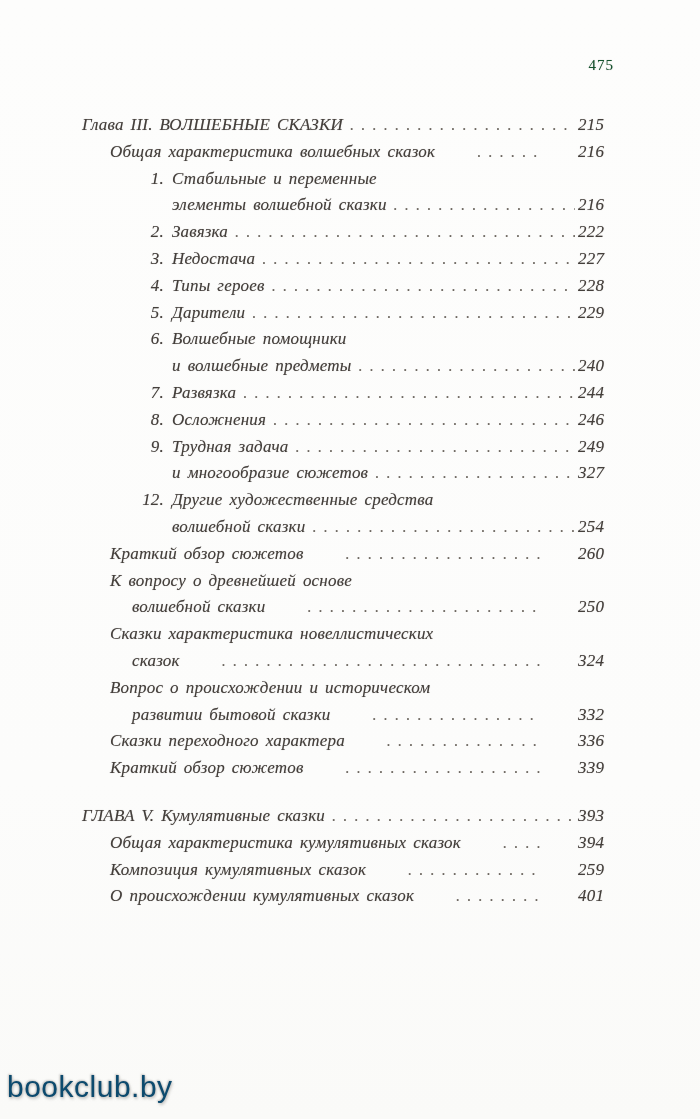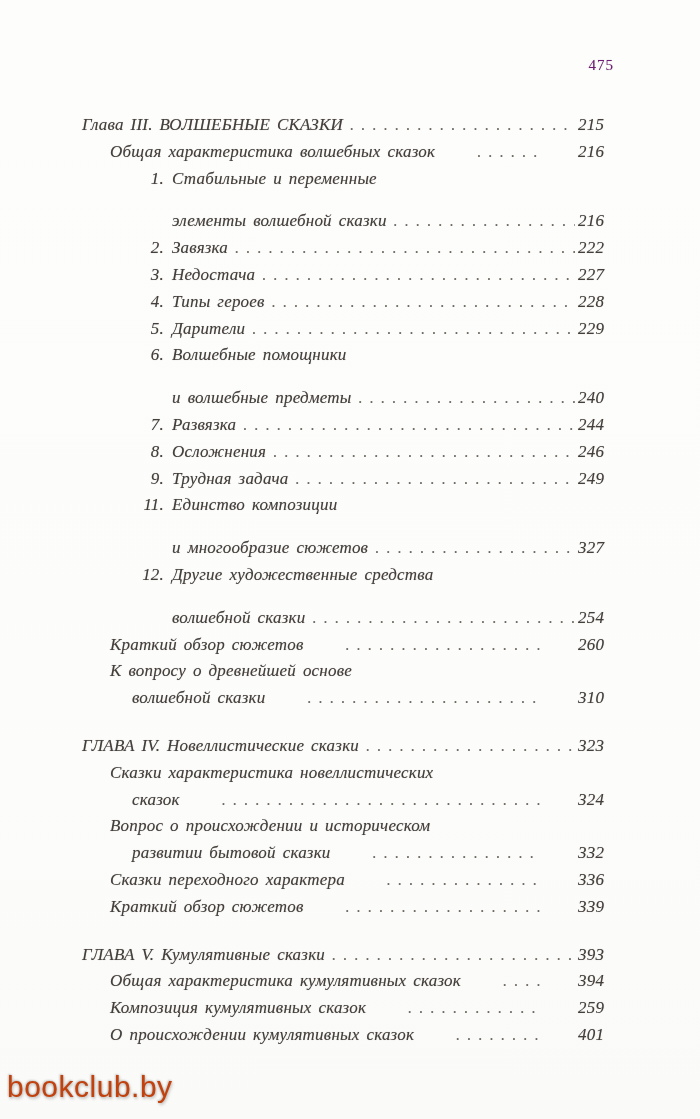--- a/index.html
+++ b/index.html
@@ -13,21 +13,21 @@
     color: #443f3b;
   }
 
   
   .folio {
     position: absolute;
     top: 57px;
     right: 86px;
     font-size: 15px;
     letter-spacing: 1px;
-    color: #701a75;
+    color: #14532d;
     text-shadow: 0 0 1px rgba(86,81,77,.45);
   }
 
   
   .toc {
     position: absolute;
     top: 112px;
     left: 82px;
     right: 86px;
     font-size: 17px;
@@ -40,21 +40,21 @@
     display: flex;
     align-items: baseline;
     line-height: 26.8px;
     white-space: nowrap;
   }
   .entry.chapter.gap { margin-top: 21px; }
 
   .entry.section .row        { padding-left: 28px; gap: 35px; }
   .entry.section .row.cont   { padding-left: 50px; }
   .entry.item .row           { padding-left: 57px; }
-  .entry.item .row.cont      { padding-left: 90px; margin-top: 16px; }
+  .entry.item .row.cont      { padding-left: 90px; }
 
   .num {
     flex: none;
     width: 25px;
     text-align: right;
     margin-right: 8px;
   }
   .txt { flex: none; }
 
   .leader {
@@ -78,21 +78,21 @@
   }
 
   
   .watermark {
     position: absolute;
     left: 7px;
     bottom: 15px;
     font-family: "Liberation Sans", "DejaVu Sans", sans-serif;
     font-size: 30px;
     letter-spacing: 0.5px;
-    color: #c2410c;
+    color: #0c4a6e;
     text-shadow: 0 0 2px rgba(175,172,170,.9),
                  1px 2px 3px rgba(160,158,156,.55),
                  -1px -1px 2px rgba(185,183,181,.5);
   }
 </style>
 </head>
 <body>
 
 <div class="folio">475</div>
 
@@ -183,24 +183,20 @@
     </div>
     <div class="entry item">
       <div class="row">
         <span class="num">9.</span>
         <span class="txt">Трудная задача</span>
         <span class="leader"></span>
         <span class="pg">249</span>
       </div>
     </div>
     <div class="entry item">
-      <div class="row">
-        <span class="num">11.</span>
-        <span class="txt">Единство композиции</span>
-      </div>
       <div class="row cont">
         <span class="txt">и многообразие сюжетов</span>
         <span class="leader"></span>
         <span class="pg">327</span>
       </div>
     </div>
     <div class="entry item">
       <div class="row">
         <span class="num">12.</span>
         <span class="txt">Другие художественные средства</span>
@@ -218,66 +214,59 @@
         <span class="pg">260</span>
       </div>
     </div>
     <div class="entry section">
       <div class="row">
         <span class="txt">К вопросу о древнейшей основе</span>
       </div>
       <div class="row cont">
         <span class="txt">волшебной сказки</span>
         <span class="leader"></span>
-        <span class="pg">310</span>
+        <span class="pg">250</span>
+      </div>
+    </div>
+    <div class="entry section">
+      <div class="row">
+        <span class="txt">Сказки характеристика новеллистических</span>
+      </div>
+      <div class="row cont">
+        <span class="txt">сказок</span>
+        <span class="leader"></span>
+        <span class="pg">324</span>
+      </div>
+    </div>
+    <div class="entry section">
+      <div class="row">
+        <span class="txt">Вопрос о происхождении и историческом</span>
+      </div>
+      <div class="row cont">
+        <span class="txt">развитии бытовой сказки</span>
+        <span class="leader"></span>
+        <span class="pg">332</span>
+      </div>
+    </div>
+    <div class="entry section">
+      <div class="row">
+        <span class="txt">Сказки переходного характера</span>
+        <span class="leader"></span>
+        <span class="pg">336</span>
+      </div>
+    </div>
+    <div class="entry section">
+      <div class="row">
+        <span class="txt">Краткий обзор сюжетов</span>
+        <span class="leader"></span>
+        <span class="pg">339</span>
       </div>
     </div>
     <div class="entry chapter gap">
       <div class="row">
-        <span class="txt">ГЛАВА IV. Новеллистические сказки</span>
-        <span class="leader"></span>
-        <span class="pg">323</span>
-      </div>
-    </div>
-    <div class="entry section">
-      <div class="row">
-        <span class="txt">Сказки характеристика новеллистических</span>
-      </div>
-      <div class="row cont">
-        <span class="txt">сказок</span>
-        <span class="leader"></span>
-        <span class="pg">324</span>
-      </div>
-    </div>
-    <div class="entry section">
-      <div class="row">
-        <span class="txt">Вопрос о происхождении и историческом</span>
-      </div>
-      <div class="row cont">
-        <span class="txt">развитии бытовой сказки</span>
-        <span class="leader"></span>
-        <span class="pg">332</span>
-      </div>
-    </div>
-    <div class="entry section">
-      <div class="row">
-        <span class="txt">Сказки переходного характера</span>
-        <span class="leader"></span>
-        <span class="pg">336</span>
-      </div>
-    </div>
-    <div class="entry section">
-      <div class="row">
-        <span class="txt">Краткий обзор сюжетов</span>
-        <span class="leader"></span>
-        <span class="pg">339</span>
-      </div>
-    </div>
-    <div class="entry chapter gap">
-      <div class="row">
         <span class="txt">ГЛАВА V. Кумулятивные сказки</span>
         <span class="leader"></span>
         <span class="pg">393</span>
       </div>
     </div>
     <div class="entry section">
       <div class="row">
         <span class="txt">Общая характеристика кумулятивных сказок</span>
         <span class="leader"></span>
         <span class="pg">394</span>

